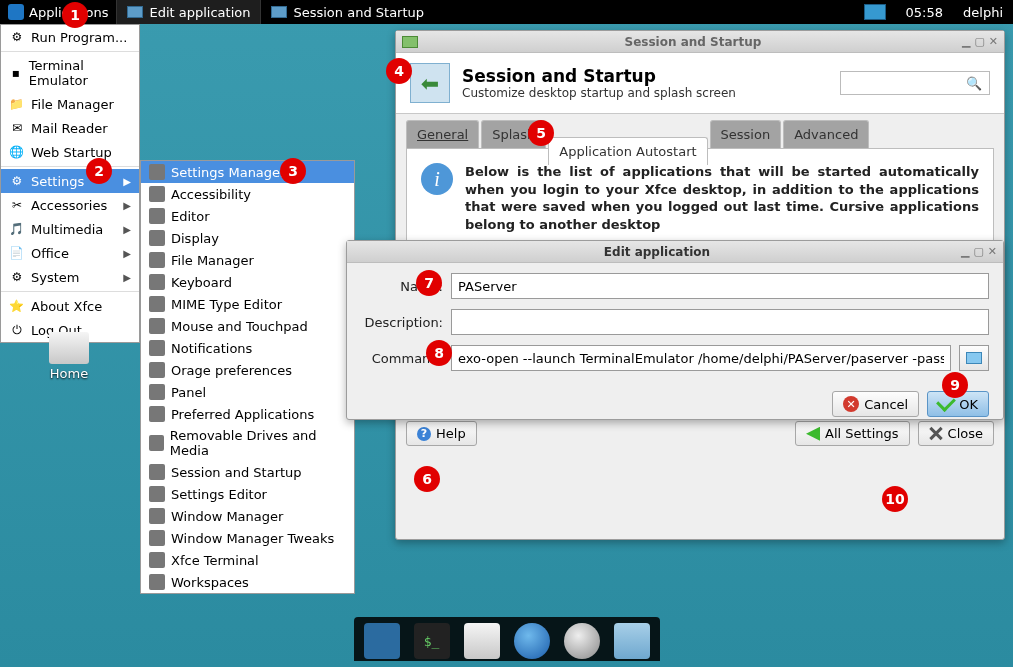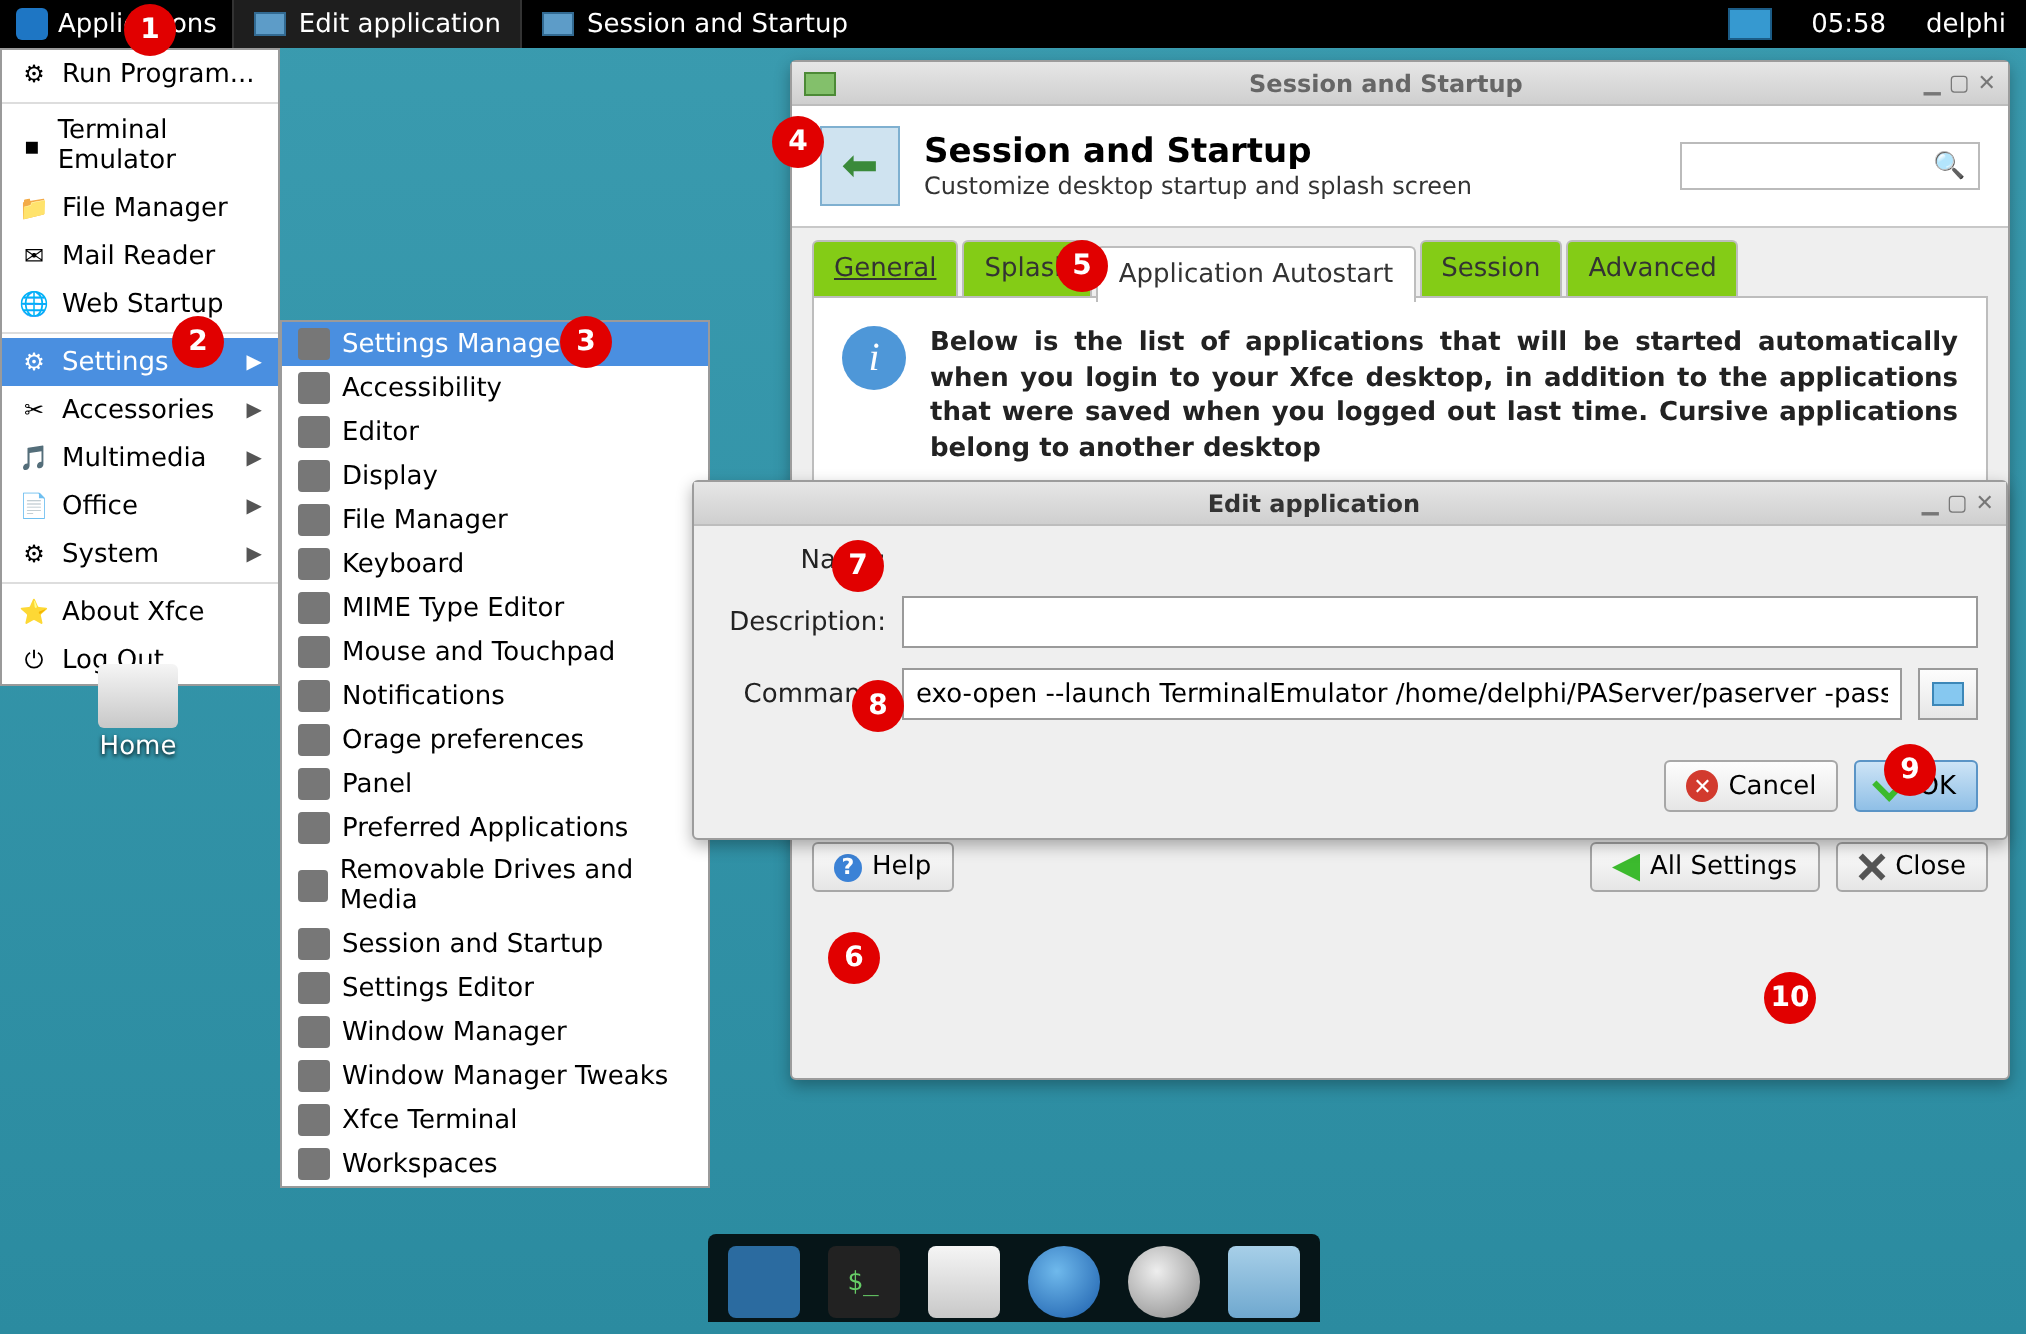--- a/index.html
+++ b/index.html
@@ -42,23 +42,23 @@
 .win .titlebar .ctrls span { cursor:pointer; font-size:11px; }
 
 .sessionwin { top:30px; left:395px; width:610px; height:510px; }
 .sessionwin .header { display:flex; align-items:center; padding:10px 14px; gap:12px; background:#fff; border-bottom:1px solid #c8c8c8; }
 .sessionwin .header .bigicon { width:40px; height:40px; background:#cfe3f0; border:1px solid #7fb0d0; display:flex; align-items:center; justify-content:center; font-size:22px; color:#3a8a3a; }
 .sessionwin .header h1 { font-size:17px; font-weight:bold; }
 .sessionwin .header .sub { font-size:12px; color:#333; }
 .sessionwin .header .searchbox { margin-left:auto; width:150px; height:24px; border:1px solid #bbb; background:#fff; display:flex; align-items:center; justify-content:flex-end; padding:0 6px; color:#888; }
 
 .tabs { display:flex; gap:2px; padding:6px 10px 0 10px; }
-.tabs .tab { padding:6px 10px; background:#84cc16; border:1px solid #bdbdbd; border-bottom:none; border-radius:3px 3px 0 0; color:#333; cursor:pointer; }
+.tabs .tab { padding:6px 10px; background:#a3a3a3; border:1px solid #bdbdbd; border-bottom:none; border-radius:3px 3px 0 0; color:#333; cursor:pointer; }
 .tabs .tab u { text-decoration:underline; }
-.tabs .tab.active { background:#fff; position:relative; top:3px; }
+.tabs .tab.active { background:#fff; position:relative; top:17px; }
 .tabcontent { margin:0 10px 10px 10px; background:#fff; border:1px solid #bdbdbd; padding:14px; }
 .infobox { display:flex; gap:12px; }
 .infobox .iicon { width:32px; height:32px; border-radius:50%; background:#4e97d8; color:#fff; display:flex; align-items:center; justify-content:center; font-style:italic; font-family:serif; font-size:20px; flex-shrink:0; }
 .infobox .txt { text-align:justify; color:#222; line-height:1.35;font-weight:bold; }
 
 .listarea { margin-top:106px; height:20px; }
 .scrollstub { height:16px; border:1px solid #bbb; border-radius:10px; background:#fff; position:relative; }
 
 .toolbarrow { display:flex; gap:6px; margin-top:12px; }
 .btn { display:flex; align-items:center; gap:5px; padding:4px 10px; background:linear-gradient(#fdfdfd,#e6e6e6); border:1px solid #a7a7a7; border-radius:3px; cursor:pointer; }
@@ -346,20 +346,21 @@
     <div class="title">Edit application</div>
     <div class="ctrls">
       <span>▁</span>
       <span>▢</span>
       <span>✕</span>
     </div>
   </div>
   <div class="form">
     <div class="row">
       <label>Name:</label>
+      <input type="text" value="PAServer" style="">
     </div>
     <div class="row">
       <label>Description:</label>
       <input type="text" value="" style="">
     </div>
     <div class="row">
       <label>Command:</label>
       <input type="text" value="exo-open --launch TerminalEmulator /home/delphi/PAServer/paserver -password=" style="">
       <div class="browsebtn">
           <div class="folder"></div>

